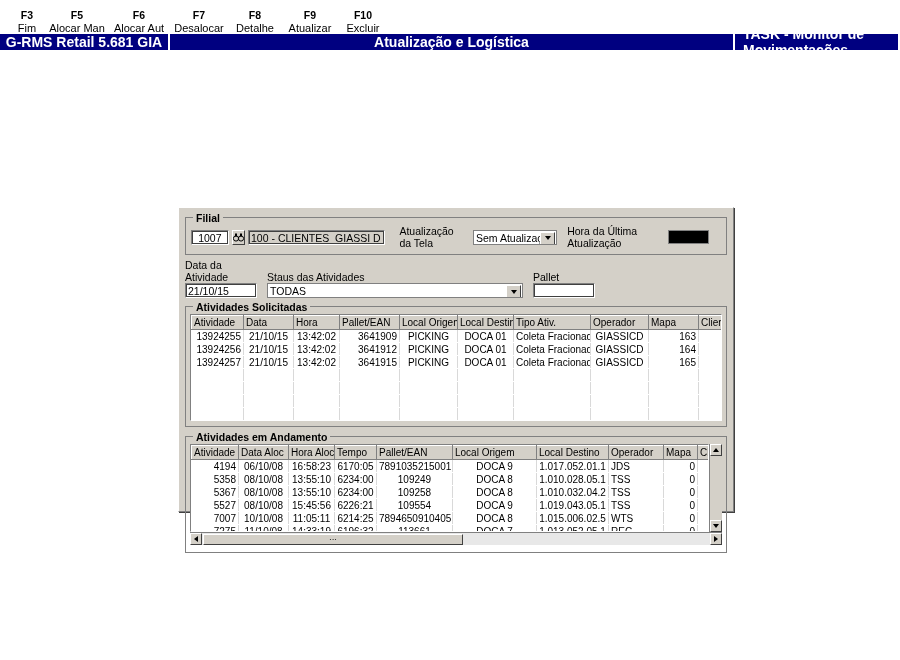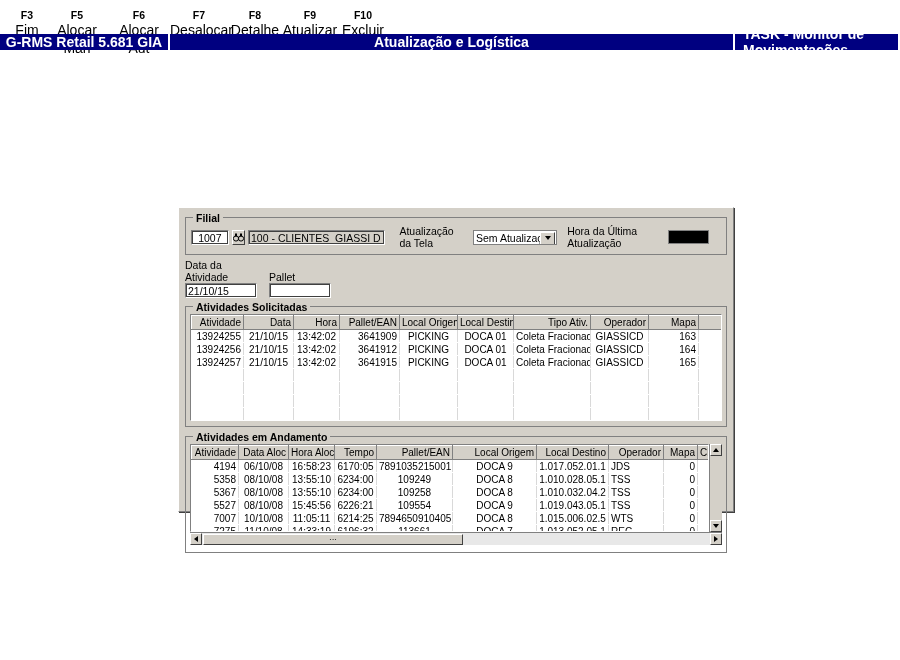--- a/index.html
+++ b/index.html
@@ -36,21 +36,21 @@
     padding-top: 9px;
   }
   .fkey .k {
     display: block;
     font-size: 10.5px;
     font-weight: bold;
     color: #000;
   }
   .fkey .l {
     display: block;
-    font-size: 14px;
+    font-size: 11px;
     color: #000;
   }
 
   
   .title-bar {
     position: absolute;
     left: 0; top: 34px;
     width: 900px;
     height: 16px;
     display: flex;
@@ -196,21 +196,21 @@
   }
   table.grid th {
     background: #d4d0c8;
     border: 1px solid #808080;
     border-top: 1px solid #ffffff;
     border-left: 1px solid #ffffff;
     font-weight: normal;
     font-size: 10px;
     height: 13px;
     padding: 0 2px;
-    text-align: right;
+    text-align: left;
     white-space: nowrap;
     overflow: hidden;
   }
   table.grid td {
     border-right: 1px solid #d9d9d9;
     border-bottom: 1px solid #ffffff;
     height: 12px;
     padding: 0 2px;
     white-space: nowrap;
     overflow: hidden;
@@ -353,20 +353,27 @@
       </div>
       <span class="lbl" style="margin-left:10px;">Hora da Última Atualização</span>
       <div class="clock" style="margin-left:5px;"></div>
     </div>
   </div>
 
   <div class="row" style="margin-top:4px;align-items:flex-end;">
     <div style="width:80px;">
       <div class="lbl">Data da Atividade</div>
       <div class="inp" style="width:72px;">21/10/15</div>
+    </div>
+    <div style="width:262px;margin-left:2px;">
+      <div class="lbl">Staus das Atividades</div>
+      <div class="combo" style="width:256px;">
+        <span>TODAS</span>
+        <span class="arrow"></span>
+      </div>
     </div>
     <div style="width:80px;margin-left:4px;">
       <div class="lbl">Pallet</div>
       <div class="inp" style="width:62px;"></div>
     </div>
   </div>
 
   <div class="group" style="margin-top:8px;height:121px;padding:7px 4px 4px 4px;">
     <div class="gtitle">Atividades Solicitadas</div>
     <div class="grid-wrap" style="height:107px;">

